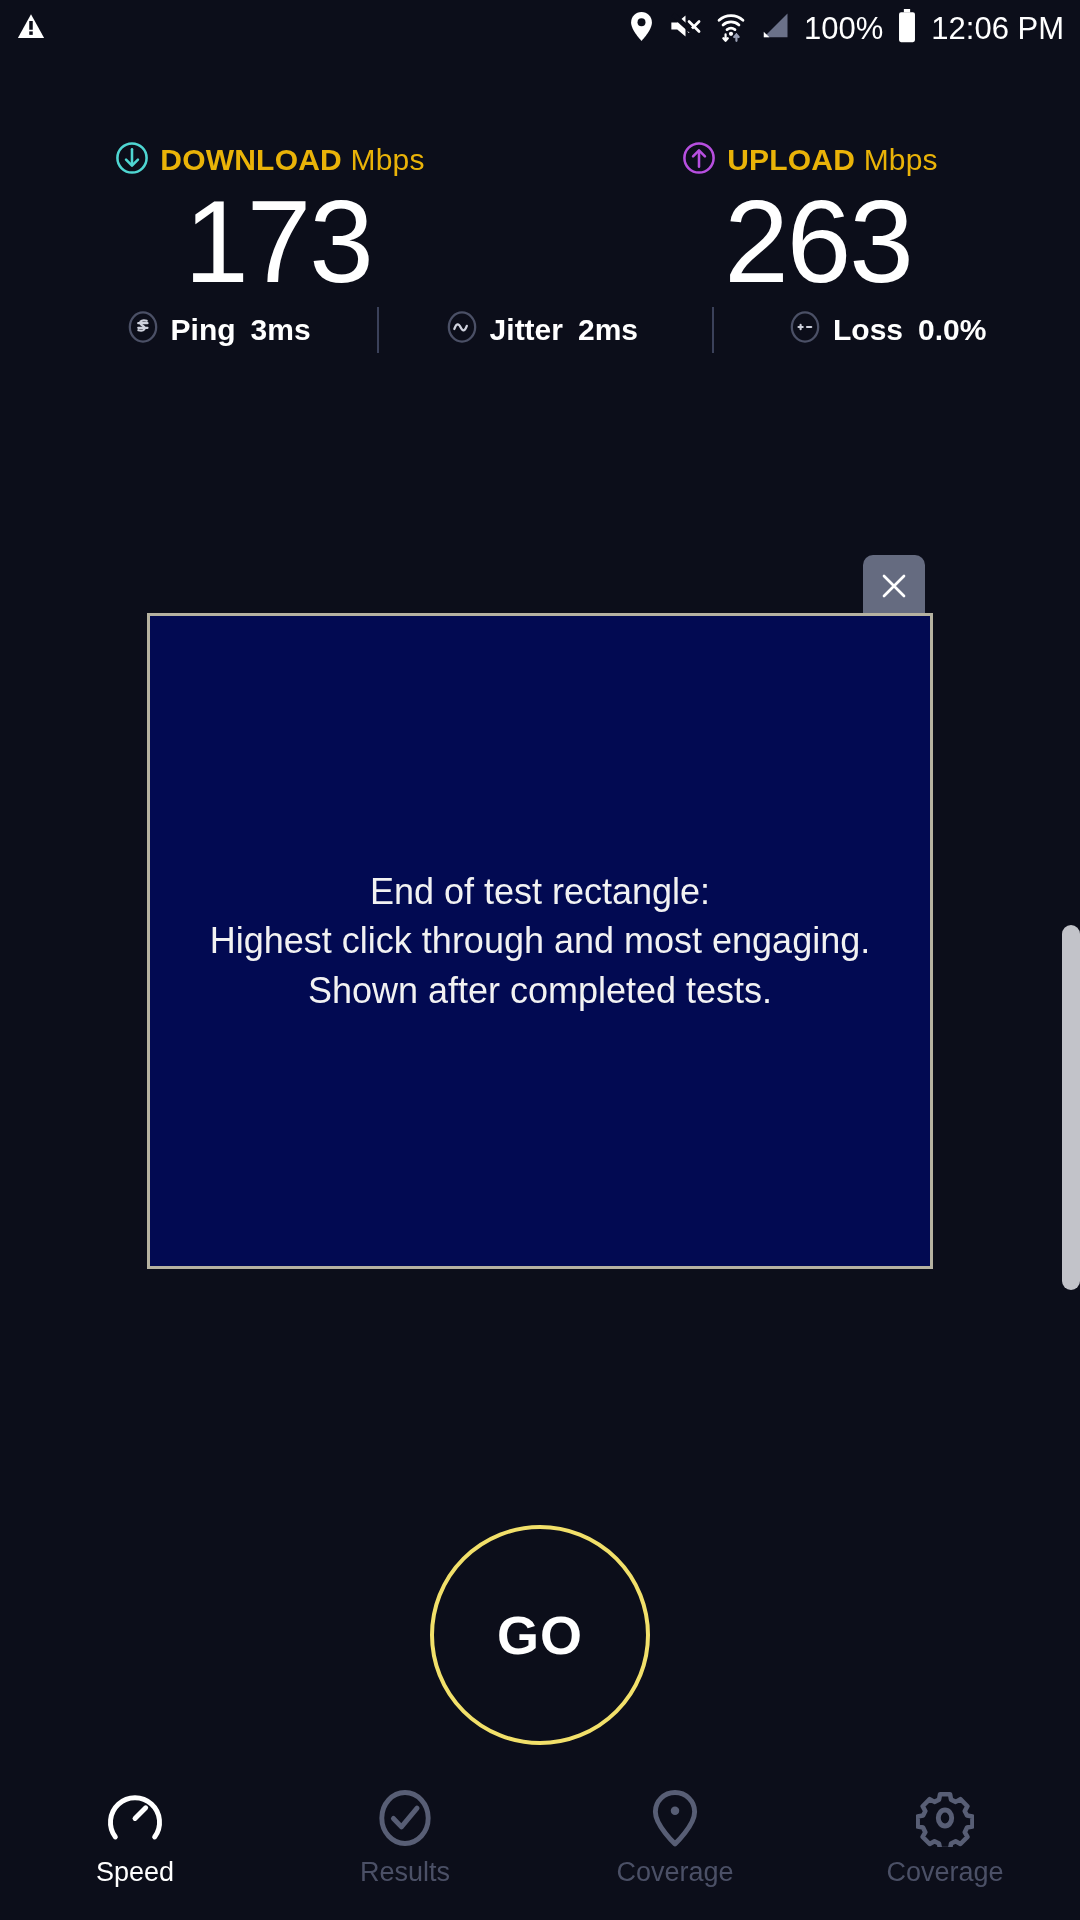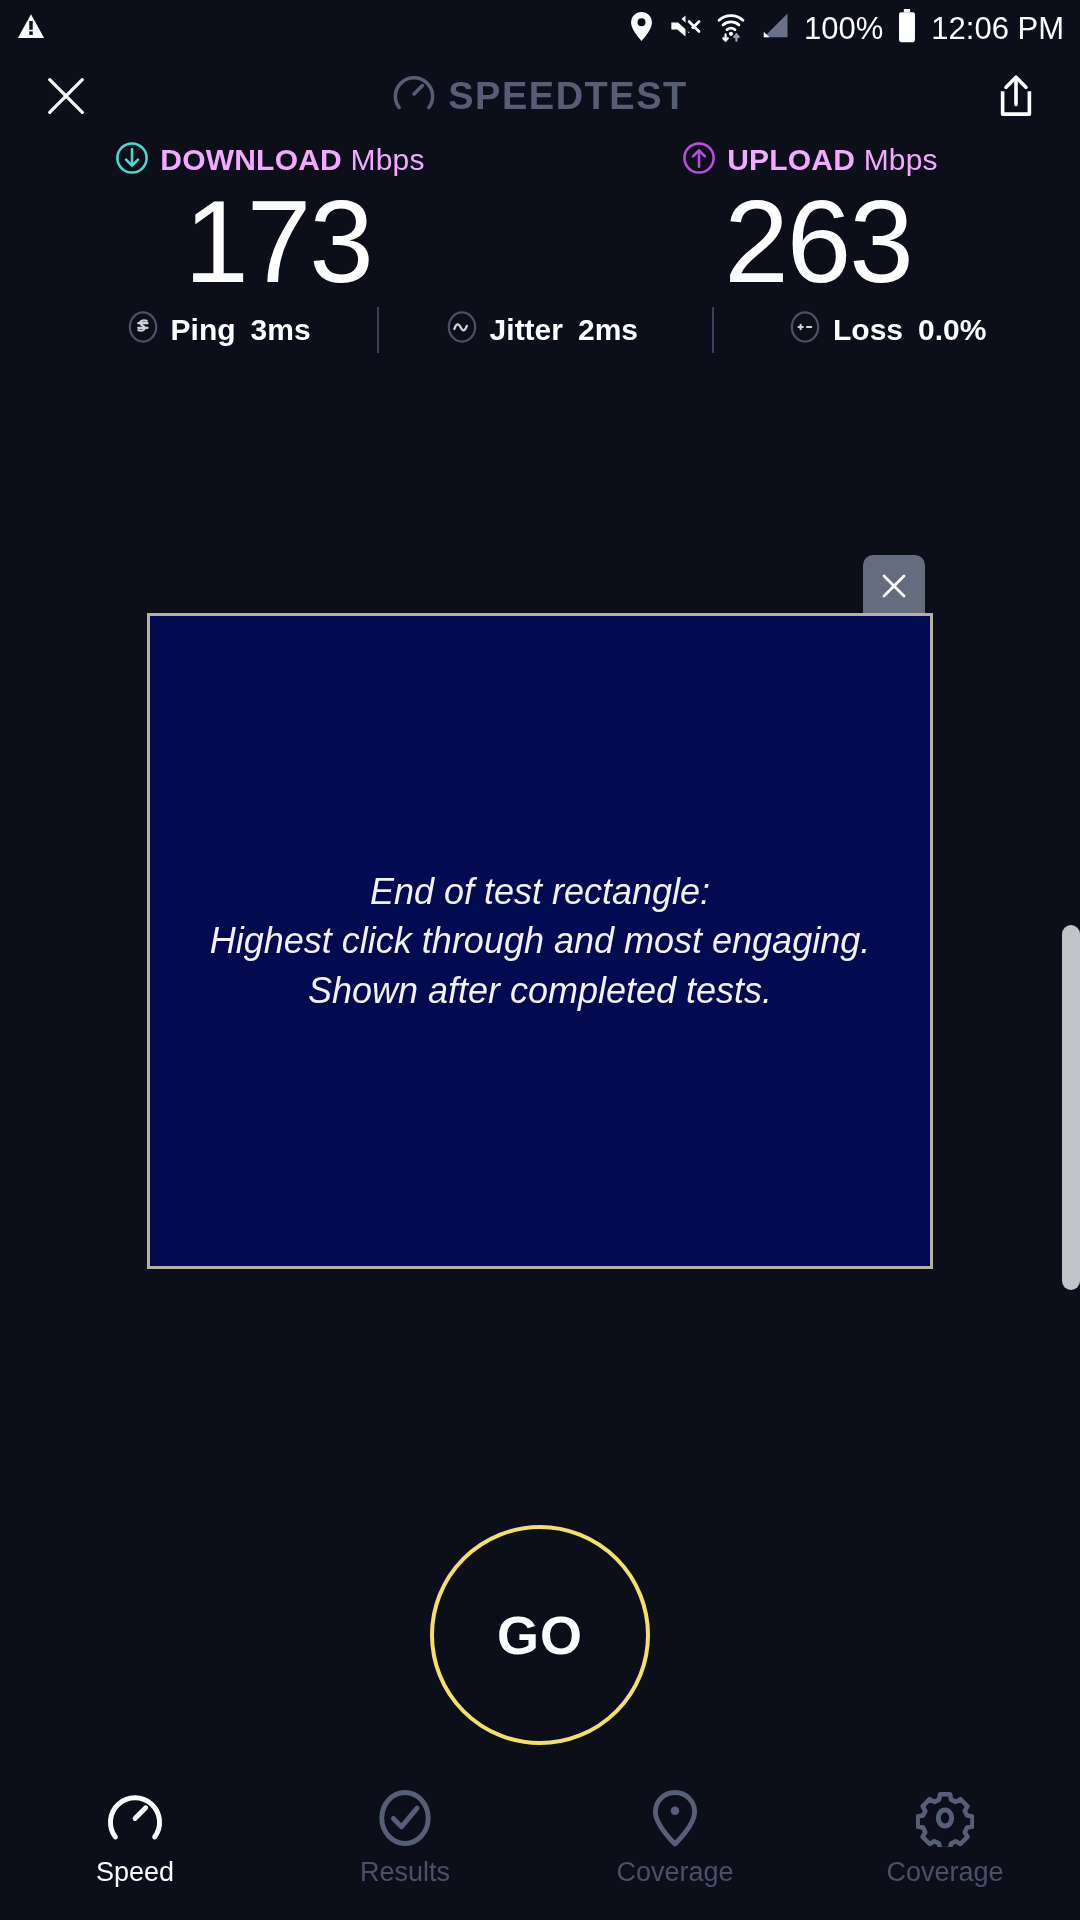--- a/index.html
+++ b/index.html
@@ -47,21 +47,21 @@
     position:absolute; right:36px; top:12px; width:56px; height:56px;
     display:flex; align-items:center; justify-content:center; cursor:pointer;
   }
 
   
   #results { position:absolute; left:0; top:140px; width:1080px; }
   #results-row { display:flex; }
   .result-col { width:50%; display:flex; flex-direction:column; align-items:center; }
   .result-head { display:flex; align-items:center; gap:11px; height:40px; }
   .result-label {
-    font-size:30px; color:#f0abfc; letter-spacing:0.2px;
+    font-size:30px; color:#eab308; letter-spacing:0.2px;
   }
   .result-label .unit { font-weight:400; }
   .result-label .kind { font-weight:700; }
   .result-value {
     font-size:116px; font-weight:300; color:#ffffff; line-height:1.0;
     margin-top:4px; letter-spacing:-2px;
     font-family:"Liberation Sans", sans-serif;
     margin-left:16px;
   }
 
@@ -78,21 +78,21 @@
   .metric .m-val { font-weight:700; margin-left:4px; }
   .metric-sep {
     width:2px; height:46px; background:#3b415a;
   }
   #metrics .gap-a { width:66px; }
   #metrics .gap-b { width:66px; }
   #metrics .gap-c { width:74px; }
   #metrics .gap-d { width:74px; }
 
   
-  #ad-container { position:absolute; left:147px; top:613px; width:786px; height:656px;font-style:italic; }
+  #ad-container { position:absolute; left:147px; top:613px; width:786px; height:656px; }
   #ad-rect {
     position:absolute; left:0; top:0; width:786px; height:656px;
     background:#020a52;
     border:3px solid #b6b2a1;
     display:flex; align-items:center; justify-content:center;
   }
   #ad-text {
     color:#f2f2f2; font-size:36px; line-height:1.37; text-align:center;
     white-space:pre-line; font-weight:400;
   }
@@ -192,46 +192,20 @@
         <svg width="20" height="34" viewBox="0 0 14 26">
           <rect x="4.6" y="0" width="4.8" height="2.6" fill="#ffffff"></rect>
           <rect x="0.9" y="2.4" width="12.2" height="23" rx="1.6" fill="#ffffff"></rect>
         </svg>
       </span>
 
       <span id="clock">12:06 PM</span>
     </div>
   </div>
 
-  <div id="app-header">
-
-    <div id="close-app-button">
-      <svg width="46" height="46" viewBox="0 0 24 24">
-        <path d="M3.5 3.5 L20.5 20.5 M20.5 3.5 L3.5 20.5" stroke="#ffffff" stroke-width="1.7" fill="none" stroke-linecap="round"></path>
-      </svg>
-    </div>
-
-    <div id="brand">
-      <span>
-        <svg width="44" height="44" viewBox="0 0 26 26">
-          <path d="M4.2 21 A11 11 0 1 1 21.8 21" stroke="#565d75" stroke-width="2.1" fill="none" stroke-linecap="round"></path>
-          <path d="M13 13 L18 8" stroke="#565d75" stroke-width="2.1" fill="none" stroke-linecap="round"></path>
-        </svg>
-      </span>
-      <span id="brand-text">SPEEDTEST</span>
-    </div>
-
-    <div id="share-button">
-      <svg width="42" height="46" viewBox="0 0 22 24">
-        <path d="M4 9.5 L4 21.5 L18 21.5 L18 9.5" stroke="#ffffff" stroke-width="1.9" fill="none" stroke-linejoin="round"></path>
-        <path d="M11 16.5 L11 2.4" stroke="#ffffff" stroke-width="1.9" fill="none" stroke-linecap="round"></path>
-        <path d="M5.8 7.4 L11 2.2 L16.2 7.4" stroke="#ffffff" stroke-width="1.9" fill="none" stroke-linecap="round" stroke-linejoin="round"></path>
-      </svg>
-    </div>
-  </div>
 
   <div id="results">
     <div id="results-row">
 
       <div class="result-col">
         <div class="result-head">
           <span>
             <svg width="34" height="34" viewBox="0 0 24 24">
               <circle cx="12" cy="12" r="10.3" stroke="#4fd6d2" stroke-width="1.8" fill="none"></circle>
               <path d="M12 5.8 L12 17" stroke="#4fd6d2" stroke-width="1.8" fill="none" stroke-linecap="round"></path>

